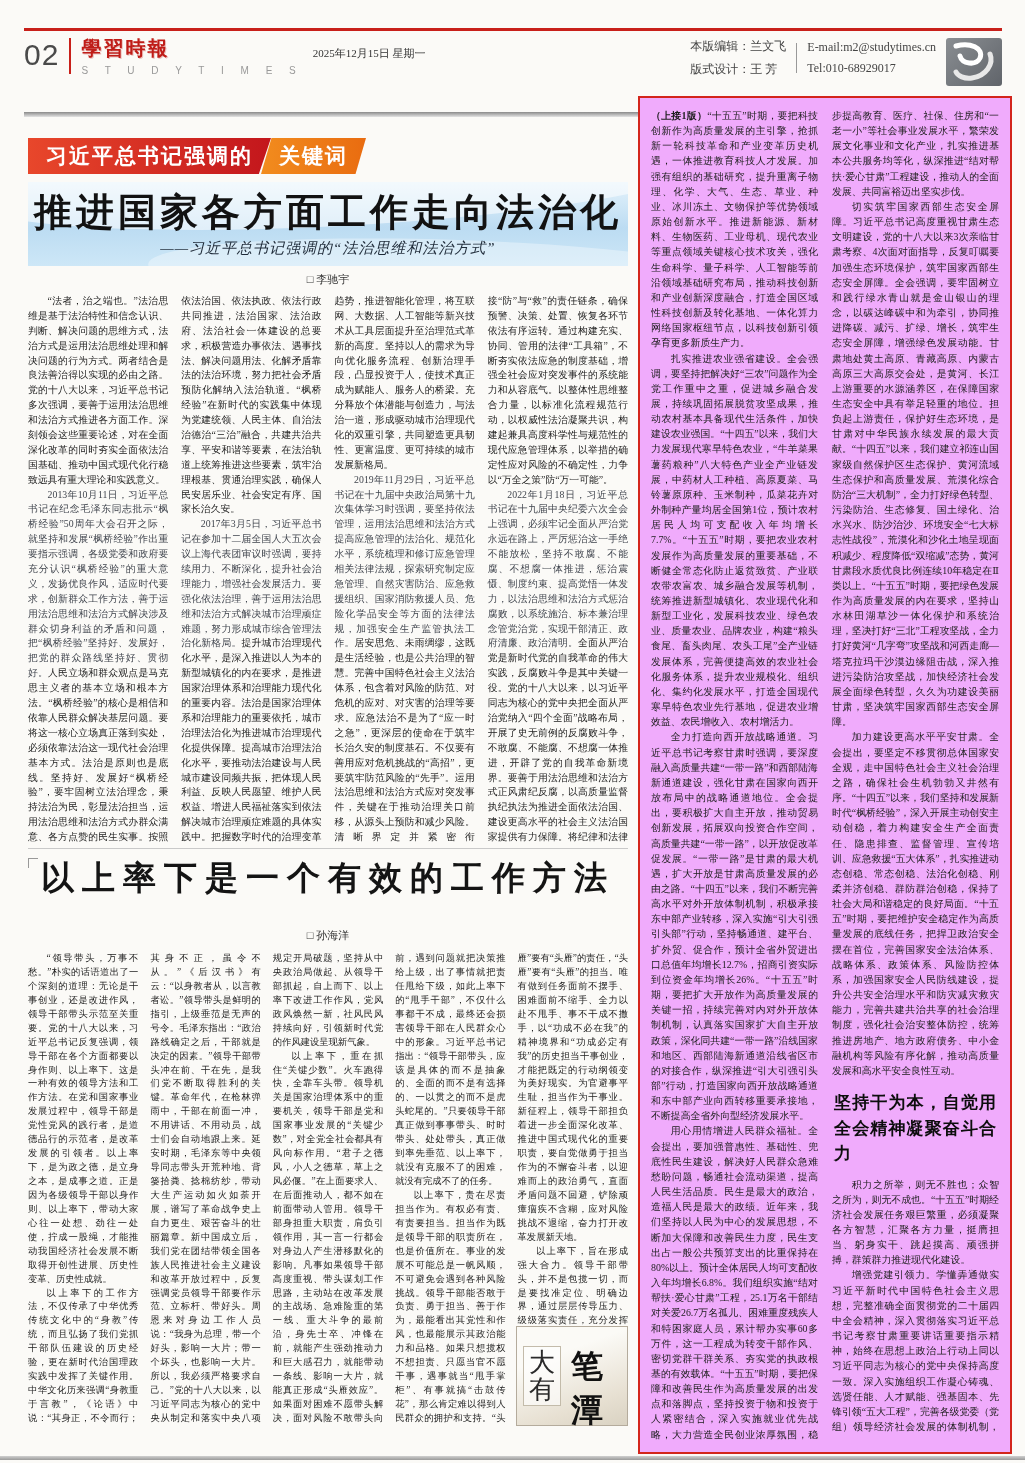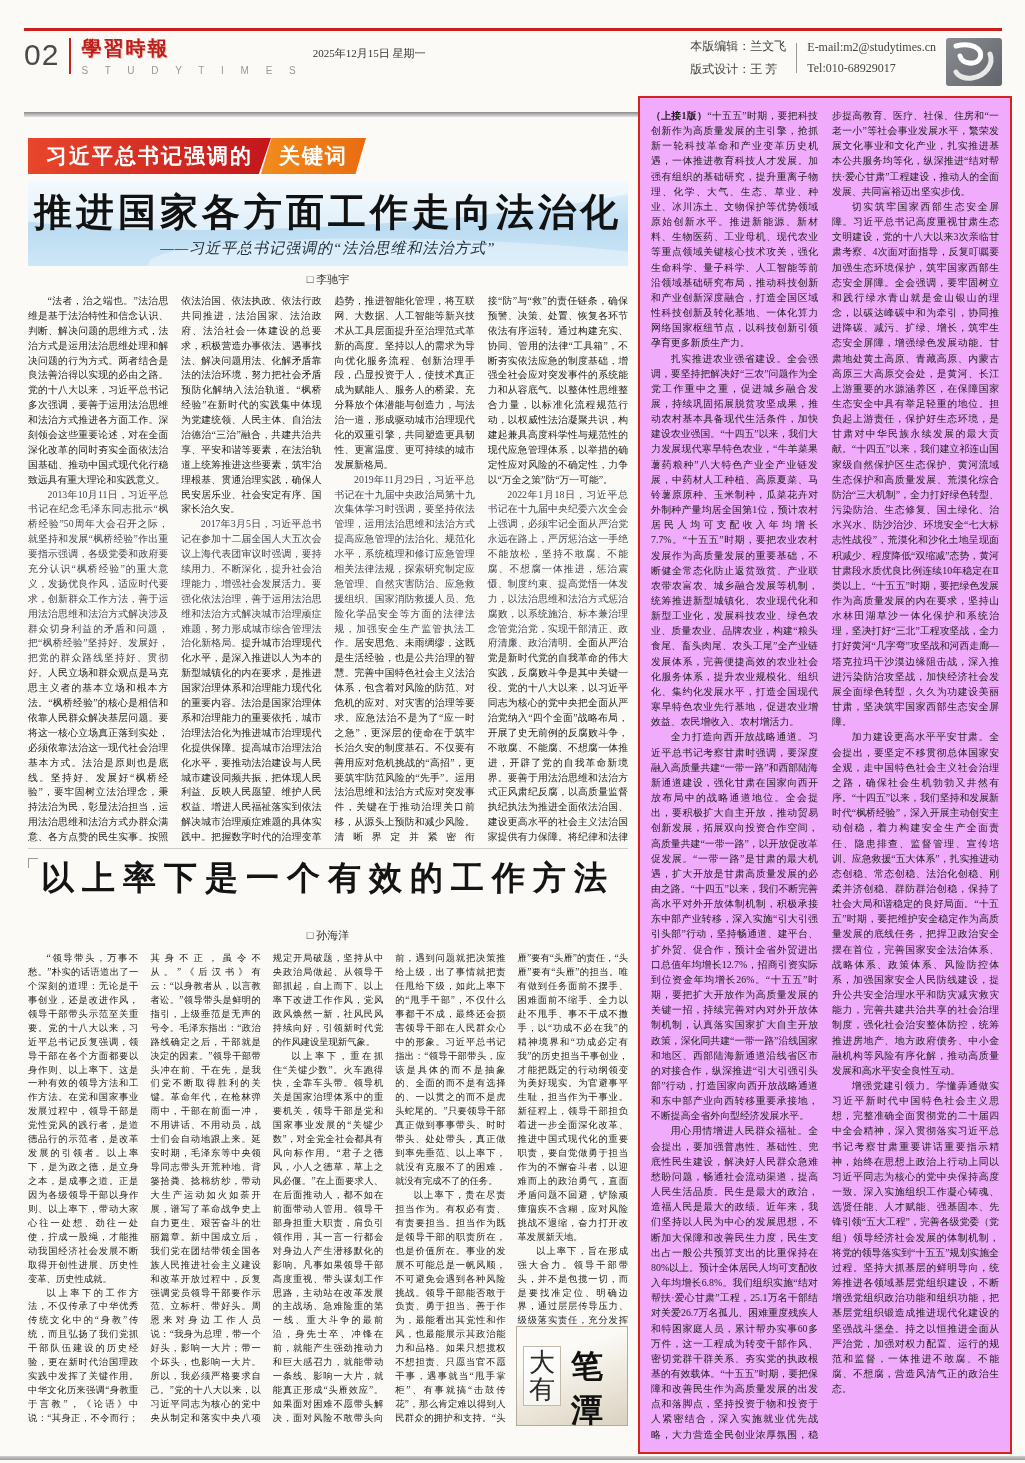--- a/index.html
+++ b/index.html
@@ -149,18 +149,20 @@
 </div>
 
 <div class="abs right-box">
   <div class="right-body body-cols">
     <p class="no-indent"><span class="cont-label">（上接1版）</span><span>“十五五”时期，要把科技创新作为高质量发展的主引擎，抢抓新一轮科技革命和产业变革历史机遇，一体推进教育科技人才发展。加强有组织的基础研究，提升重离子物理、化学、大气、生态、草业、种业、冰川冻土、文物保护等优势领域原始创新水平。推进新能源、新材料、生物医药、工业母机、现代农业等重点领域关键核心技术攻关，强化生命科学、量子科学、人工智能等前沿领域基础研究布局，推动科技创新和产业创新深度融合，打造全国区域性科技创新及转化基地、一体化算力网络国家枢纽节点，以科技创新引领孕育更多新质生产力。</span></p>
     <p>扎实推进农业强省建设。全会强调，要坚持把解决好“三农”问题作为全党工作重中之重，促进城乡融合发展，持续巩固拓展脱贫攻坚成果，推动农村基本具备现代生活条件，加快建设农业强国。“十四五”以来，我们大力发展现代寒旱特色农业，“牛羊菜果薯药粮种”八大特色产业全产业链发展，中药材人工种植、高原夏菜、马铃薯原原种、玉米制种，瓜菜花卉对外制种产量均居全国第1位，预计农村居民人均可支配收入年均增长7.7%。“十五五”时期，要把农业农村发展作为高质量发展的重要基础，不断健全常态化防止返贫致贫、产业联农带农富农、城乡融合发展等机制，统筹推进新型城镇化、农业现代化和新型工业化，发展科技农业、绿色农业、质量农业、品牌农业，构建“粮头食尾、畜头肉尾、农头工尾”全产业链发展体系，完善便捷高效的农业社会化服务体系，提升农业规模化、组织化、集约化发展水平，打造全国现代寒旱特色农业先行基地，促进农业增效益、农民增收入、农村增活力。</p>
     <p>全力打造向西开放战略通道。习近平总书记考察甘肃时强调，要深度融入高质量共建“一带一路”和西部陆海新通道建设，强化甘肃在国家向西开放布局中的战略通道地位。全会提出，要积极扩大自主开放，推动贸易创新发展，拓展双向投资合作空间，高质量共建“一带一路”，以开放促改革促发展。“一带一路”是甘肃的最大机遇，扩大开放是甘肃高质量发展的必由之路。“十四五”以来，我们不断完善高水平对外开放体制机制，积极承接东中部产业转移，深入实施“引大引强引头部”行动，坚持畅通道、建平台、扩外贸、促合作，预计全省外贸进出口总值年均增长12.7%，招商引资实际到位资金年均增长26%。“十五五”时期，要把扩大开放作为高质量发展的关键一招，持续完善对内对外开放体制机制，认真落实国家扩大自主开放政策，深化同共建“一带一路”沿线国家和地区、西部陆海新通道沿线省区市的对接合作，纵深推进“引大引强引头部”行动，打造国家向西开放战略通道和东中部产业向西转移重要承接地，不断提高全省外向型经济发展水平。</p>
     <p>用心用情增进人民群众福祉。全会提出，要加强普惠性、基础性、兜底性民生建设，解决好人民群众急难愁盼问题，畅通社会流动渠道，提高人民生活品质。民生是最大的政治，造福人民是最大的政绩。近年来，我们坚持以人民为中心的发展思想，不断加大保障和改善民生力度，民生支出占一般公共预算支出的比重保持在80%以上。预计全体居民人均可支配收入年均增长6.8%。我们组织实施“结对帮扶·爱心甘肃”工程，25.1万名干部结对关爱26.7万名孤儿、困难重度残疾人和特困家庭人员，累计帮办实事60多万件，这一工程成为转变干部作风、密切党群干群关系、夯实党的执政根基的有效载体。“十五五”时期，要把保障和改善民生作为高质量发展的出发点和落脚点，坚持投资于物和投资于人紧密结合，深入实施就业优先战略，大力营造全民创业浓厚氛围，稳步提高教育、医疗、社保、住房和“一老一小”等社会事业发展水平，繁荣发展文化事业和文化产业，扎实推进基本公共服务均等化，纵深推进“结对帮扶·爱心甘肃”工程建设，推动人的全面发展、共同富裕迈出坚实步伐。</p>
     <p>切实筑牢国家西部生态安全屏障。习近平总书记高度重视甘肃生态文明建设，党的十八大以来3次亲临甘肃考察、4次面对面指导，反复叮嘱要加强生态环境保护，筑牢国家西部生态安全屏障。全会强调，要牢固树立和践行绿水青山就是金山银山的理念，以碳达峰碳中和为牵引，协同推进降碳、减污、扩绿、增长，筑牢生态安全屏障，增强绿色发展动能。甘肃地处黄土高原、青藏高原、内蒙古高原三大高原交会处，是黄河、长江上游重要的水源涵养区，在保障国家生态安全中具有举足轻重的地位。担负起上游责任，保护好生态环境，是甘肃对中华民族永续发展的最大贡献。“十四五”以来，我们建立祁连山国家级自然保护区生态保护、黄河流域生态保护和高质量发展、荒漠化综合防治“三大机制”，全力打好绿色转型、污染防治、生态修复、国土绿化、治水兴水、防沙治沙、环境安全“七大标志性战役”，荒漠化和沙化土地呈现面积减少、程度降低“双缩减”态势，黄河甘肃段水质优良比例连续10年稳定在Ⅱ类以上。“十五五”时期，要把绿色发展作为高质量发展的内在要求，坚持山水林田湖草沙一体化保护和系统治理，坚决打好“三北”工程攻坚战，全力打好黄河“几字弯”攻坚战和河西走廊—塔克拉玛干沙漠边缘阻击战，深入推进污染防治攻坚战，加快经济社会发展全面绿色转型，久久为功建设美丽甘肃，坚决筑牢国家西部生态安全屏障。</p>
     <p>加力建设更高水平平安甘肃。全会提出，要坚定不移贯彻总体国家安全观，走中国特色社会主义社会治理之路，确保社会生机勃勃又井然有序。“十四五”以来，我们坚持和发展新时代“枫桥经验”，深入开展主动创安主动创稳，着力构建安全生产全面责任、隐患排查、监督管理、宣传培训、应急救援“五大体系”，扎实推进动态创稳、常态创稳、法治化创稳、刚柔并济创稳、群防群治创稳，保持了社会大局和谐稳定的良好局面。“十五五”时期，要把维护安全稳定作为高质量发展的底线任务，把捍卫政治安全摆在首位，完善国家安全法治体系、战略体系、政策体系、风险防控体系，加强国家安全人民防线建设，提升公共安全治理水平和防灾减灾救灾能力，完善共建共治共享的社会治理制度，强化社会治安整体防控，统筹推进房地产、地方政府债务、中小金融机构等风险有序化解，推动高质量发展和高水平安全良性互动。</p>
+    <h3 class="subhead">坚持干为本，自觉用全会精神凝聚奋斗合力</h3>
+    <p>积力之所举，则无不胜也；众智之所为，则无不成也。“十五五”时期经济社会发展任务艰巨繁重，必须凝聚各方智慧，汇聚各方力量，挺膺担当、躬身实干、跳起摸高、顽强拼搏，群策群力推进现代化建设。</p>
     <p>增强党建引领力。学懂弄通做实习近平新时代中国特色社会主义思想，完整准确全面贯彻党的二十届四中全会精神，深入贯彻落实习近平总书记考察甘肃重要讲话重要指示精神，始终在思想上政治上行动上同以习近平同志为核心的党中央保持高度一致。深入实施组织工作凝心铸魂、选贤任能、人才赋能、强基固本、先锋引领“五大工程”，完善各级党委（党组）领导经济社会发展的体制机制，将党的领导落实到“十五五”规划实施全过程。坚持大抓基层的鲜明导向，统筹推进各领域基层党组织建设，不断增强党组织政治功能和组织功能，把基层党组织锻造成推进现代化建设的坚强战斗堡垒。持之以恒推进全面从严治党，加强对权力配置、运行的规范和监督，一体推进不敢腐、不能腐、不想腐，营造风清气正的政治生态。</p>
 
   </div>
 </div>
 
 <div class="abs bottom-rule"></div>
 
 </body></html>

